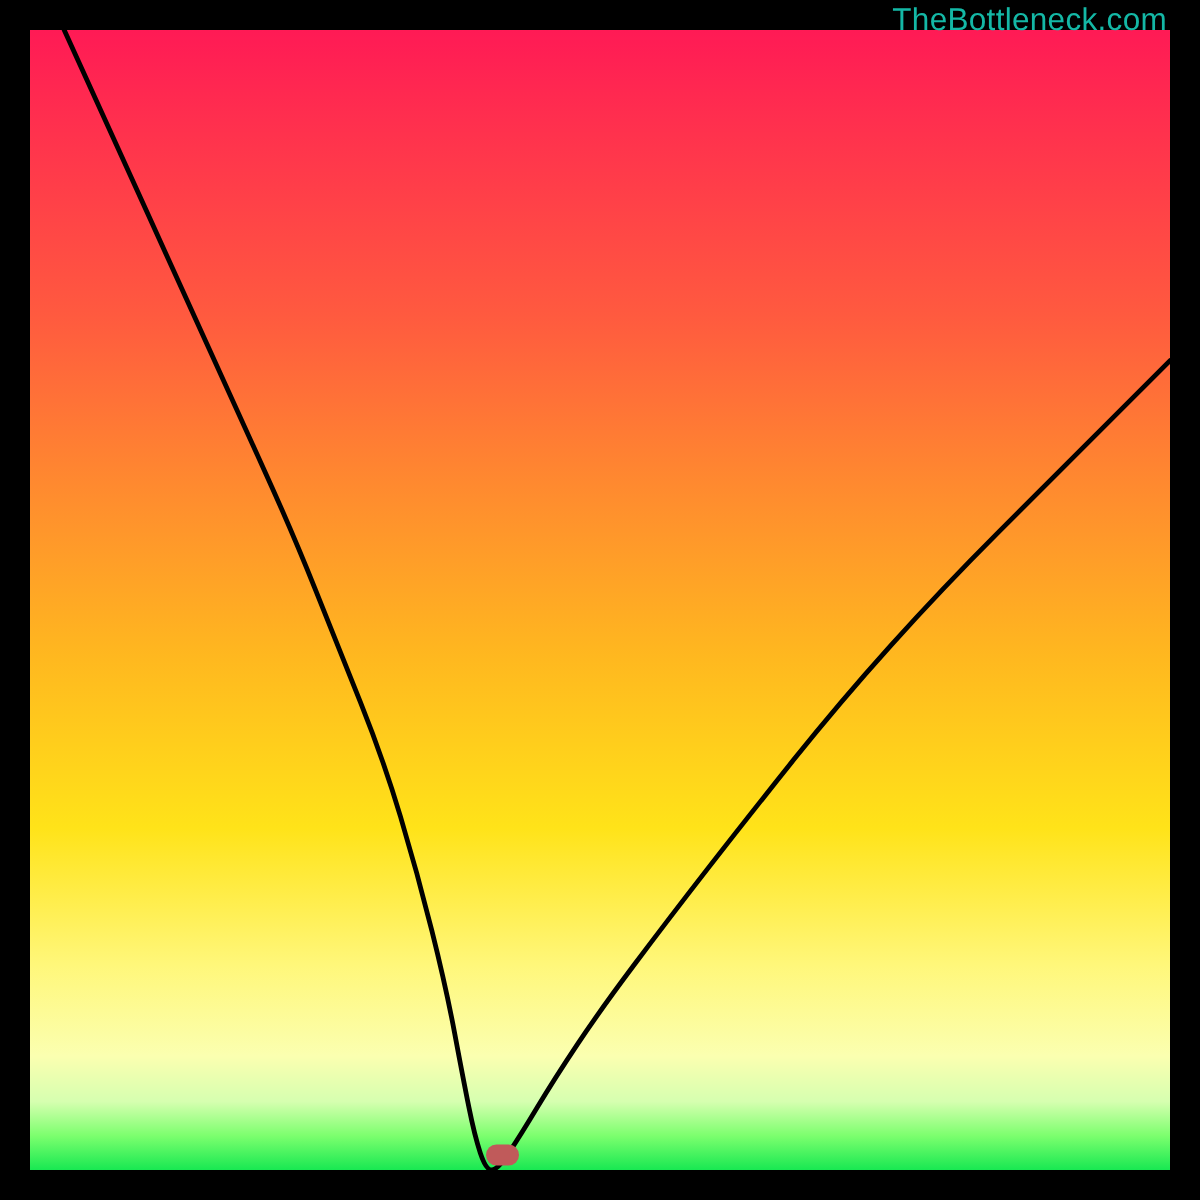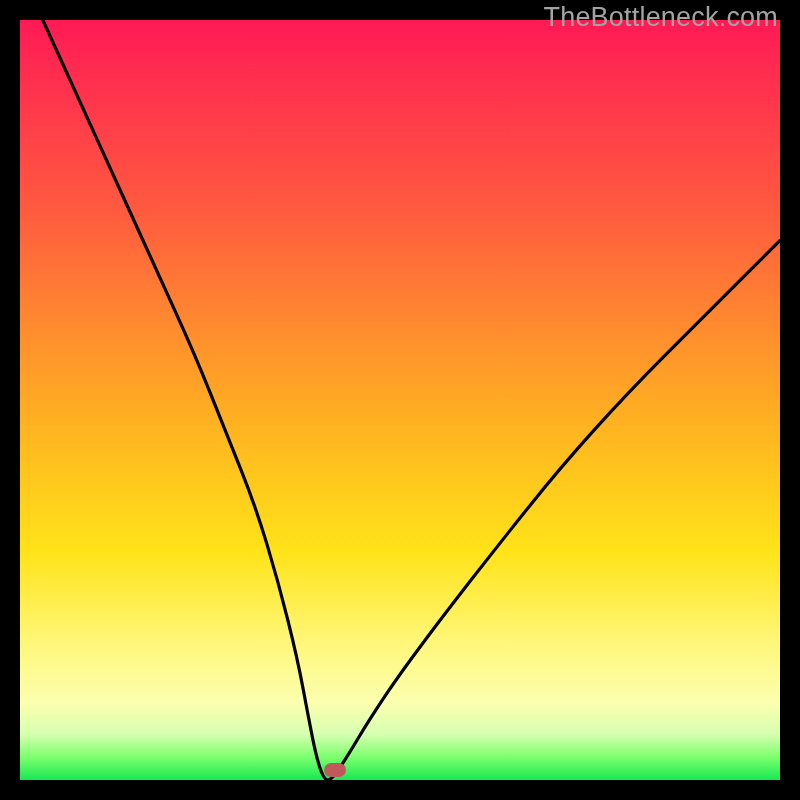--- a/index.html
+++ b/index.html
@@ -38,22 +38,22 @@
       #fbffb0 90%,
       #d6ffb0 94%,
       #7cff6e 97%,
       #18e852 100%
     );
   }
   .watermark {
     position: absolute;
     top: 2px;
     right: 22px;
-    color: #a3a3a3;
-    font-size: 27px;
+    color: #14b8a6;
+    font-size: 21px;
     font-weight: 500;
     letter-spacing: 0.2px;
     user-select: none;
   }
   svg.curve {
     position: absolute;
     left: 0;
     top: 0;
     width: 760px;
     height: 760px;

